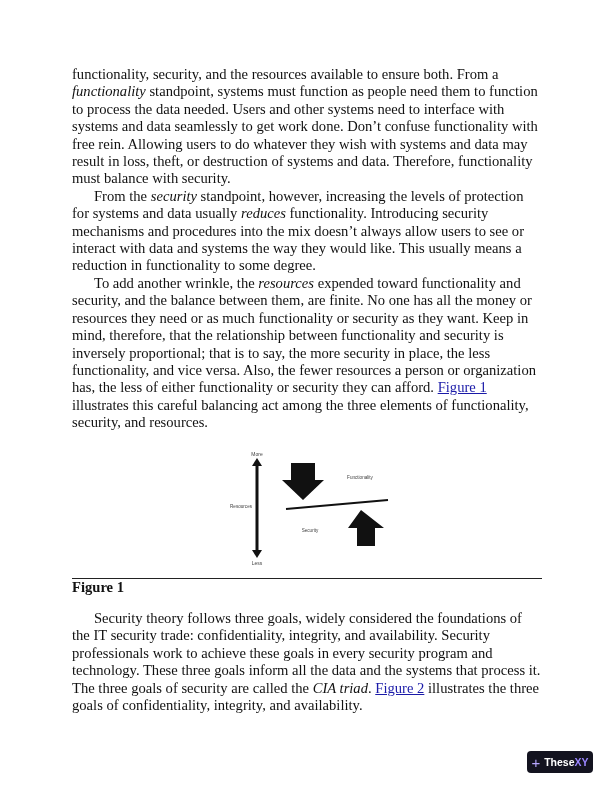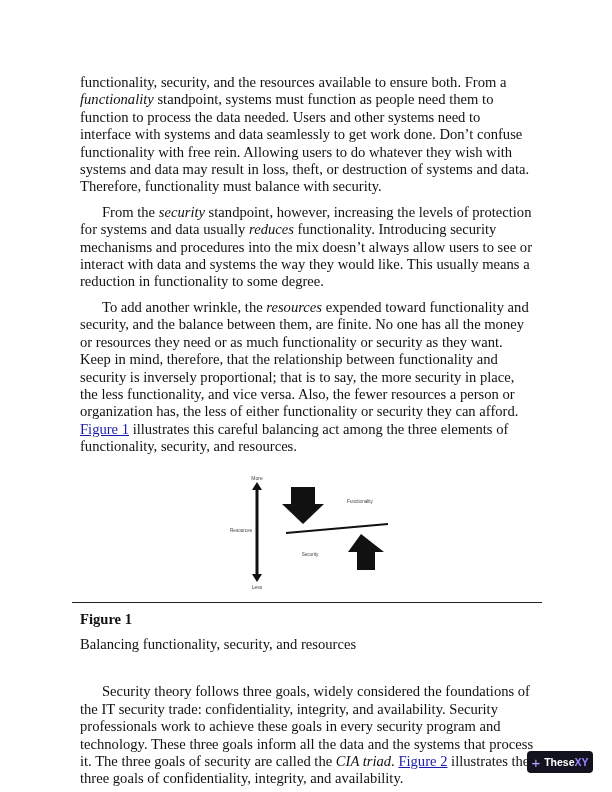--- a/index.html
+++ b/index.html
@@ -1,19 +1,19 @@
 <!DOCTYPE html>
 <html><head>
 <meta charset="utf-8">
 <style>
   html, body { margin:0; padding:0; background:#ffffff; }
   body { width:612px; height:792px; position:relative; overflow:hidden; }
   .page { position:absolute; left:72px; top:66px; width:470px;
           font-family:"Liberation Serif", serif; font-size:14.6px; line-height:17.4px; color:#111; }
-  p { margin:8px; }
+  p { margin:0; }
   .indent { text-indent:22px; }
   a.link { color:#1a1aa8; text-decoration:underline; }
   .figure { position:relative; height:126px; margin-top:16px; }
   .figure svg { position:absolute; left:146px; top:0; }
   .fig-rule { border-top:1.6px solid #222; margin-top:4px; }
   .fig-label { font-weight:bold; }
   .caption-gap { height:14px; }
   .badge { position:absolute; left:527px; top:751px; width:66px; height:22px; background:#13131f;
            border-radius:4px; display:flex; align-items:center; justify-content:center; gap:4px;
            font-family:"Liberation Sans", sans-serif; font-weight:bold; font-size:10.5px; color:#fff; }
@@ -43,21 +43,20 @@
       <polygon points="73,15 97,15 97,32 106,32 85,52 64,32 73,32" fill="#111"></polygon>
       <text x="142" y="31" font-size="4.6" text-anchor="middle" font-family="Liberation Sans, sans-serif" fill="#444">Functionality</text>
       <line x1="68" y1="61" x2="170" y2="52" stroke="#111" stroke-width="2"></line>
       <text x="92" y="84" font-size="4.6" text-anchor="middle" font-family="Liberation Sans, sans-serif" fill="#444">Security</text>
       <polygon points="143,62 166,80 157,80 157,98 139,98 139,80 130,80" fill="#111"></polygon>
     </svg>
   </div>
 
   <div class="fig-rule"></div>
   <p class="fig-label">Figure 1</p>
-  <p>Balancing functionality, security, and resources</p>
   <div class="caption-gap"></div>
 
   <p class="indent"><span>Security theory follows three goals, widely considered the foundations of the IT security trade: confidentiality, integrity, and availability. Security professionals work to achieve these goals in every security program and technology. These three goals inform all the data and the systems that process it. The three goals of security are called the </span><em>CIA triad</em><span>. </span><a class="link" href="#">Figure 2</a><span> illustrates the three goals of confidentiality, integrity, and availability.</span></p>
 </div>
 
 <div class="badge">
   <span class="plus">+</span>
   <span><span>These</span><span class="xy">XY</span></span>
 </div>
 

